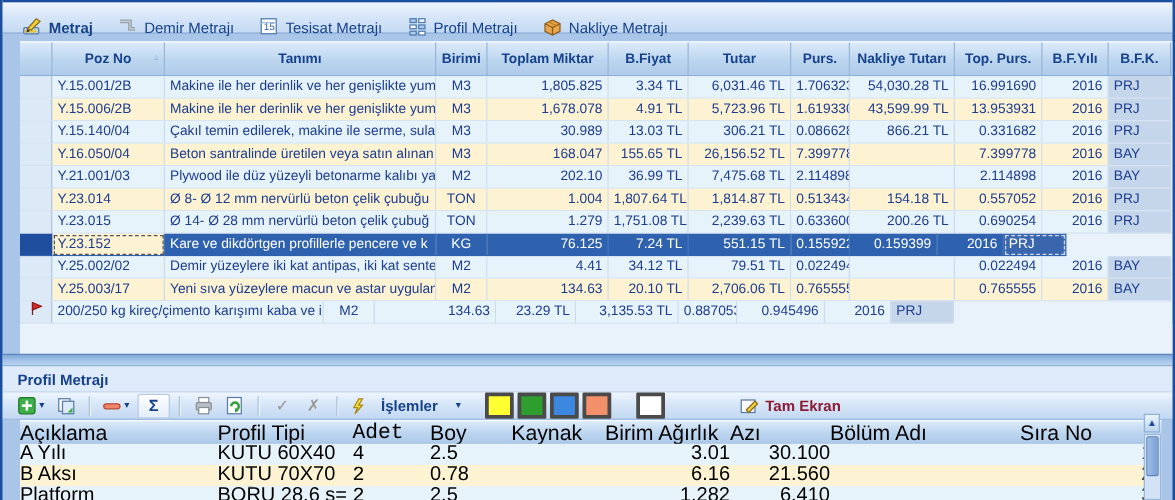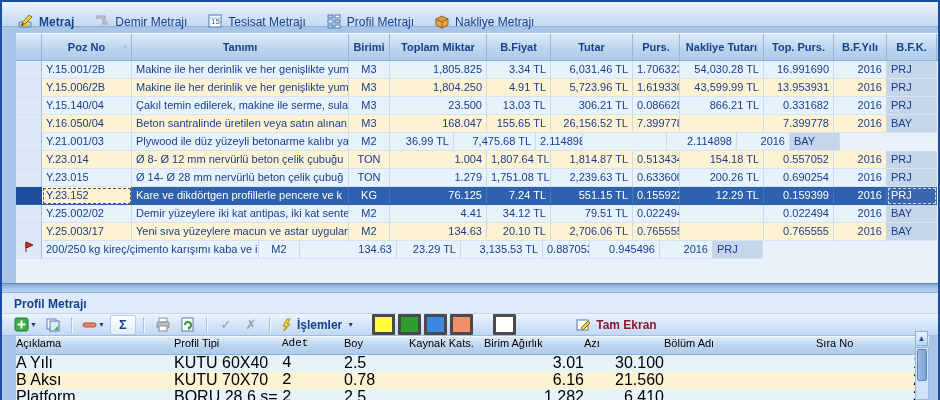--- a/index.html
+++ b/index.html
@@ -35,26 +35,26 @@
   
   .splitter{height:10px;background:linear-gradient(#7fa7d6,#a5c4e9 55%,#b9d3ef);border-top:1px solid #5d86bb;border-bottom:1px solid #8fb0d8;box-sizing:border-box;}
   .ptitle{height:18px;background:#dfeafa;display:flex;align-items:center;padding:2px 0 0 12px;color:#15428b;font-size:12px;font-weight:bold;border-bottom:1px solid #c6d8ee;}
   .ptoolbar{height:21px;background:linear-gradient(#eef5fd,#d7e6f8 45%,#c2d8f2);border-bottom:1px solid #9ebde0;display:flex;align-items:center;padding-left:10px;gap:3px;}
   .tbtn{display:flex;align-items:center;justify-content:center;height:18px;min-width:18px;padding:0 2px;border-radius:2px;}
   .tbtn svg{display:block;}
   .caret{font-size:7px;color:#15428b;margin-left:1px;}
   .tsep{width:1px;height:16px;background:#a9c0dc;border-right:1px solid #f0f6fd;margin:0 4px;}
   .glyphbtn{font-size:13px;font-weight:bold;color:#9a9a9a;line-height:16px;}
   .sigma{color:#15428b;font-size:13px;font-weight:bold;border:1px solid #b6cce6;background:linear-gradient(#fdfefe,#e4eefa);width:20px;}
-  .lblbtn{color:#15428b;font-size:12px;font-weight:bold;display:flex;align-items:center;gap:4px;}
+  .lblbtn{color:#15428b;font-size:12px;font-weight:bold;display:flex;align-items:center;gap:12px;}
   .swatch{width:17px;height:15px;border:3px solid #4a4a4a;box-sizing:content-box;border-radius:1px;}
   .tamekran{color:#8b1a32;font-size:12px;font-weight:bold;display:flex;align-items:center;gap:5px;}
   
   .bghead{display:flex;height:17px;background:linear-gradient(#dcebfa,#bcd5ef 55%,#aecbea);border-top:1px solid #f4f9ff;border-bottom:1px solid #8fb0d8;}
-  .bghead .hcell{font-size:11px;}
+  .bghead .hcell{font-size:17px;}
   .brow{display:flex;height:17px;}
   .brow .cell{line-height:16px;}
   .bc0{width:158px;} .bc1{width:108px;} .bc2{width:62px;font-family:Liberation Mono, monospace;} .bc3{width:65px;} .bc4{width:75px;}
   .bc5{width:100px;} .bc6{width:80px;} .bc7{width:152px;} .bc8{width:106px;}
   .vscroll{position:absolute;right:9px;top:347px;width:14px;height:53px;background:#d3e3f5;border:1px solid #9ab9dd;box-sizing:border-box;}
   .vscroll .thumb{height:30px;margin:1px;background:linear-gradient(90deg,#9dbce4,#7ba3d6);border:1px solid #5d86bb;border-radius:2px;}
   .bscrollup{position:absolute;right:10px;top:331px;width:13px;height:15px;background:linear-gradient(#eaf3fc,#bcd5ef);border:1px solid #8fb0d8;color:#1c4ea0;font-size:8px;text-align:center;line-height:14px;box-sizing:border-box;}
 </style>
 </head>
 <body>
@@ -172,35 +172,35 @@
           <div class="cell mc8 right">54,030.28 TL</div>
           <div class="cell mc9 right">16.991690</div>
           <div class="cell mc10 right">2016</div>
           <div class="cell mc11 left bfkcol">PRJ</div>
         </div>
         <div class="trow rowcream">
           <div class="cell mc0 ind"></div>
           <div class="cell mc1 left">Y.15.006/2B</div>
           <div class="cell mc2 left">Makine ile her derinlik ve her genişlikte yumu</div>
           <div class="cell mc3 center">M3</div>
-          <div class="cell mc4 right">1,804.250</div>
+          <div class="cell mc4 right">1,678.078</div>
           <div class="cell mc5 right">4.91 TL</div>
           <div class="cell mc6 right">5,723.96 TL</div>
           <div class="cell mc7 right">1.619330</div>
           <div class="cell mc8 right">43,599.99 TL</div>
           <div class="cell mc9 right">13.953931</div>
           <div class="cell mc10 right">2016</div>
           <div class="cell mc11 left bfkcol">PRJ</div>
         </div>
         <div class="trow rowblue">
           <div class="cell mc0 ind"></div>
           <div class="cell mc1 left">Y.15.140/04</div>
           <div class="cell mc2 left">Çakıl temin edilerek, makine ile serme, sulan</div>
           <div class="cell mc3 center">M3</div>
-          <div class="cell mc4 right">23.500</div>
+          <div class="cell mc4 right">30.989</div>
           <div class="cell mc5 right">13.03 TL</div>
           <div class="cell mc6 right">306.21 TL</div>
           <div class="cell mc7 right">0.086628</div>
           <div class="cell mc8 right">866.21 TL</div>
           <div class="cell mc9 right">0.331682</div>
           <div class="cell mc10 right">2016</div>
           <div class="cell mc11 left bfkcol">PRJ</div>
         </div>
         <div class="trow rowcream">
           <div class="cell mc0 ind"></div>
@@ -214,20 +214,21 @@
           <div class="cell mc8 right"></div>
           <div class="cell mc9 right">7.399778</div>
           <div class="cell mc10 right">2016</div>
           <div class="cell mc11 left bfkcol">BAY</div>
         </div>
         <div class="trow rowblue">
           <div class="cell mc0 ind"></div>
           <div class="cell mc1 left">Y.21.001/03</div>
           <div class="cell mc2 left">Plywood ile düz yüzeyli betonarme kalıbı ya</div>
           <div class="cell mc3 center">M2</div>
+          <div class="cell mc4 right">202.10</div>
           <div class="cell mc5 right">36.99 TL</div>
           <div class="cell mc6 right">7,475.68 TL</div>
           <div class="cell mc7 right">2.114898</div>
           <div class="cell mc8 right"></div>
           <div class="cell mc9 right">2.114898</div>
           <div class="cell mc10 right">2016</div>
           <div class="cell mc11 left bfkcol">BAY</div>
         </div>
         <div class="trow rowcream">
           <div class="cell mc0 ind"></div>
@@ -259,21 +260,20 @@
         </div>
         <div class="trow rowcream sel">
           <div class="cell mc0 ind"></div>
           <div class="cell mc1 left focuscell">Y.23.152</div>
           <div class="cell mc2 left">Kare ve dikdörtgen profillerle pencere ve k</div>
           <div class="cell mc3 center">KG</div>
           <div class="cell mc4 right">76.125</div>
           <div class="cell mc5 right">7.24 TL</div>
           <div class="cell mc6 right">551.15 TL</div>
           <div class="cell mc7 right">0.155922</div>
-          <div class="cell mc8 right">12.29 TL</div>
           <div class="cell mc9 right">0.159399</div>
           <div class="cell mc10 right">2016</div>
           <div class="cell mc11 left bfkcol">PRJ</div>
         </div>
         <div class="trow rowblue">
           <div class="cell mc0 ind"></div>
           <div class="cell mc1 left">Y.25.002/02</div>
           <div class="cell mc2 left">Demir yüzeylere iki kat antipas, iki kat sente</div>
           <div class="cell mc3 center">M2</div>
           <div class="cell mc4 right">4.41</div>

